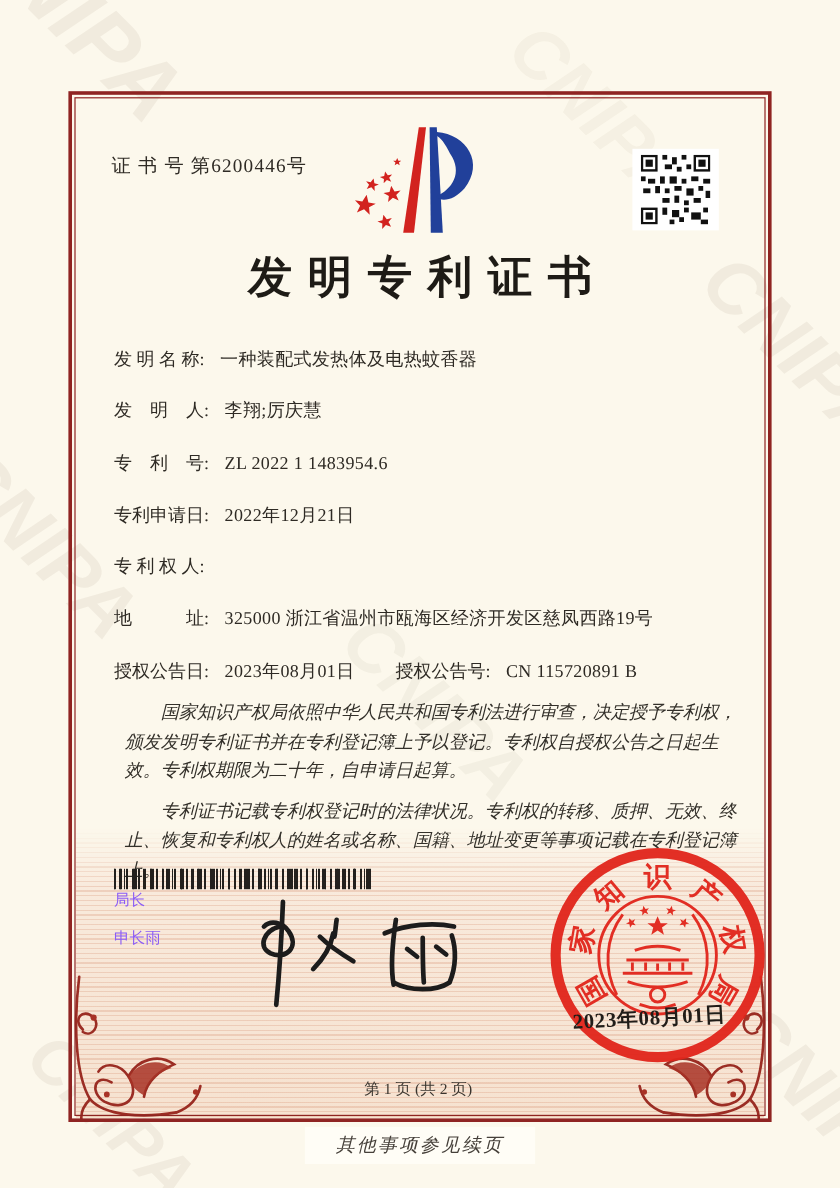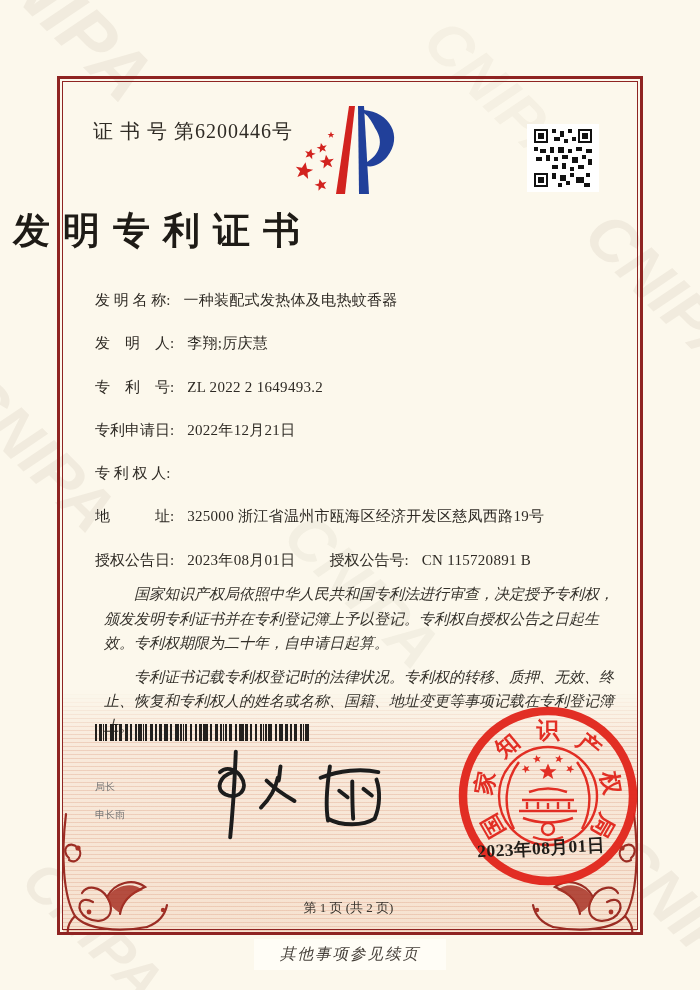--- a/index.html
+++ b/index.html
@@ -29,26 +29,26 @@
     background:
       repeating-linear-gradient(180deg, rgba(203,115,80,0.22) 0 1px, rgba(0,0,0,0) 1px 4px),
       linear-gradient(180deg,#f9ecdf 0%,#f6e2d0 100%);
     -webkit-mask-image:linear-gradient(180deg,transparent 0,#000 48px);
     mask-image:linear-gradient(180deg,transparent 0,#000 48px);
   }
   .ornament{position:absolute;width:128px;height:128px;}
   .ornament.left{left:59px;top:806px;}
   .ornament.right{right:59px;top:806px;transform:scaleX(-1);}
   
-  .cert-no{position:absolute;left:93px;top:118px;font-size:20px;letter-spacing:1px;color:#2f2b25;}
+  .cert-no{position:absolute;left:93px;top:128px;font-size:16px;letter-spacing:1px;color:#2f2b25;}
   .logo{position:absolute;left:283px;top:102px;}
   .qr-box{position:absolute;left:527px;top:124px;width:72px;height:68px;background:#ffffff;
     display:flex;align-items:center;justify-content:center;}
   .title{
-    position:absolute;left:0;top:206px;width:700px;text-align:left;
+    position:absolute;left:0;top:206px;width:700px;text-align:center;
     font-size:37px;font-weight:bold;letter-spacing:13px;padding-left:13px;
     box-sizing:border-box;color:#1e1b16;
   }
   
   .fields{position:absolute;left:95px;top:291px;width:520px;font-size:15px;color:#2e2a24;}
   .row{height:43.3px;display:flex;align-items:flex-start;line-height:19px;}
   .flabel{white-space:pre;margin-right:13px;flex-shrink:0;}
   .fvalue{letter-spacing:0.3px;}
   .grant-gap{margin-left:34px;}
   
@@ -59,22 +59,22 @@
   .paras p{margin:0 0 9px 16px;text-indent:2em;}
   
   .barcode{
     position:absolute;left:95px;top:724px;width:215px;height:17px;
     background:
       repeating-linear-gradient(90deg,#23201d 0 2px,rgba(0,0,0,0) 2px 5px),
       repeating-linear-gradient(90deg,#23201d 0 1px,rgba(0,0,0,0) 1px 8px),
       repeating-linear-gradient(90deg,rgba(0,0,0,0) 0 4px,#23201d 4px 6px,rgba(0,0,0,0) 6px 13px);
   }
   
-  .director{position:absolute;left:95px;top:780px;font-family:"Liberation Sans","DejaVu Sans",sans-serif;
-    font-size:10px;color:#737373;}
+  .director{position:absolute;left:95px;top:741px;font-family:"Liberation Sans","DejaVu Sans",sans-serif;
+    font-size:13px;color:#8b5cf6;}
   .director div{margin-bottom:14px;}
   .sig{position:absolute;left:192px;top:746px;}
   
   .seal{position:absolute;left:448px;top:704px;width:200px;height:190px;opacity:0.95;}
   .seal svg{position:absolute;left:0;top:0;}
   .seal-ring-text{position:absolute;left:0;top:0;width:200px;height:184px;}
   .seal-char{
     position:absolute;left:50%;top:50%;width:28px;height:28px;margin-left:-14px;margin-top:-16px;
     display:flex;align-items:center;justify-content:center;
     font-size:23px;font-weight:bold;color:#e1251b;
@@ -217,21 +217,21 @@
     <div class="row">
       <span class="flabel">发 明 名 称:</span>
       <span class="fvalue">一种装配式发热体及电热蚊香器</span>
     </div>
     <div class="row">
       <span class="flabel">发　明　人:</span>
       <span class="fvalue">李翔;厉庆慧</span>
     </div>
     <div class="row">
       <span class="flabel">专　利　号:</span>
-      <span class="fvalue">ZL 2022 2 1649493.2</span>
+      <span class="fvalue">ZL 2022 1 1483954.6</span>
     </div>
     <div class="row">
       <span class="flabel">专利申请日:</span>
       <span class="fvalue">2022年12月21日</span>
     </div>
     <div class="row">
       <span class="flabel">专 利 权 人:</span>
     </div>
     <div class="row">
       <span class="flabel">地　　　址:</span>

